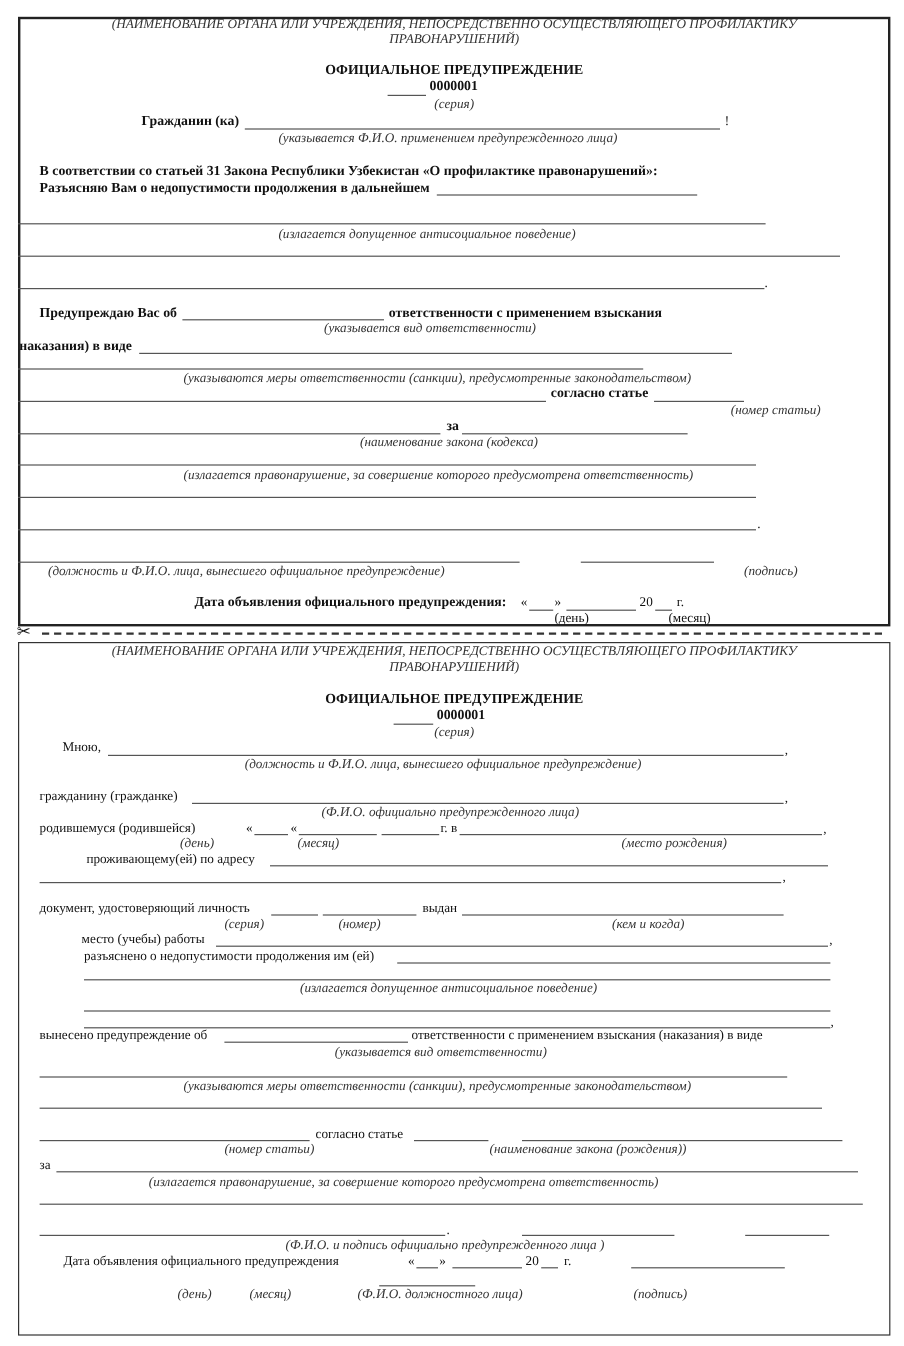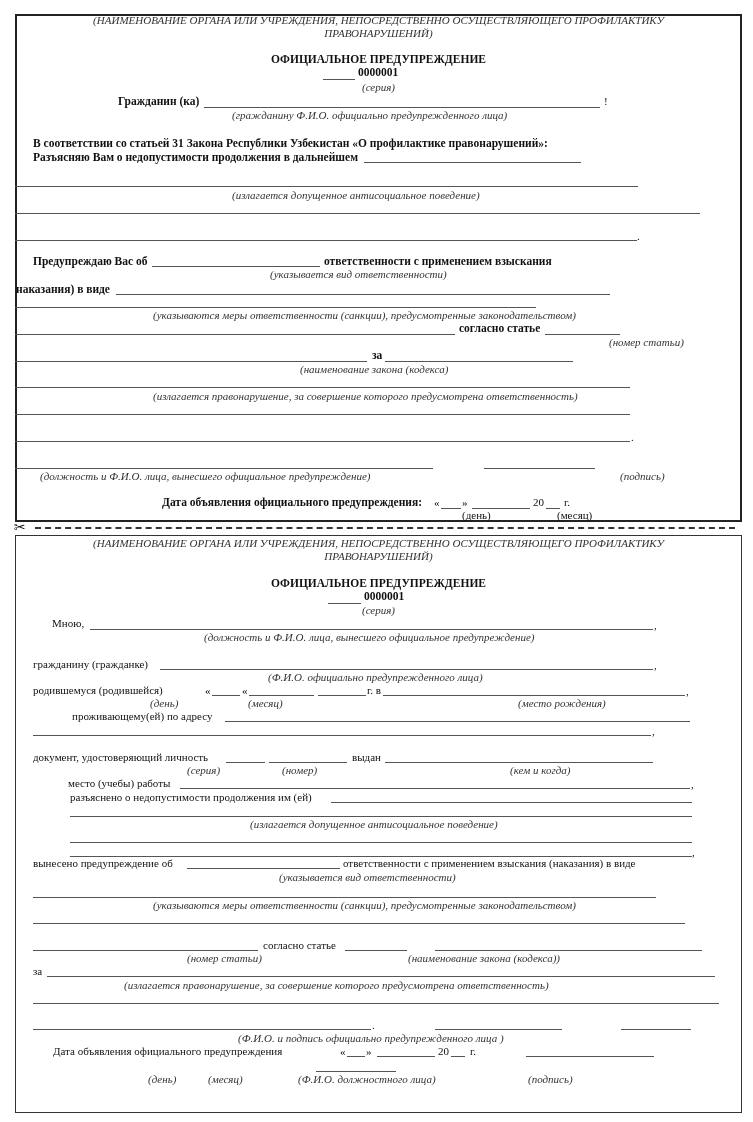--- a/index.html
+++ b/index.html
@@ -26,21 +26,21 @@
 <div class="t it c" style="left:15px; width:727px; top:28px;">ПРАВОНАРУШЕНИЙ)</div>
 
 <div class="t b c" style="left:15px; width:727px; top:54px;">ОФИЦИАЛЬНОЕ ПРЕДУПРЕЖДЕНИЕ</div>
 <div class="ln" style="left:323px; width:32px; top:79px;"></div>
 <div class="t b" style="left:358px; top:67px;">0000001</div>
 <div class="t it c" style="left:15px; width:727px; top:82px;">(серия)</div>
 
 <div class="t b" style="left:118px; top:96px;">Гражданин (ка)</div>
 <div class="ln" style="left:204px; width:396px; top:107px;"></div>
 <div class="t n" style="left:604px; top:96px;">!</div>
-<div class="t it" style="left:232px; top:110px;">(гражданину Ф.И.О. официально предупрежденного лица)</div>
+<div class="t it" style="left:232px; top:110px;">(указывается Ф.И.О. применением предупрежденного лица)</div>
 
 <div class="t b" style="left:33px; top:138px;text-align:center;">В соответствии со статьей 31 Закона Республики Узбекистан «О профилактике правонарушений»:</div>
 <div class="t b" style="left:33px; top:152px;text-align:center;">Разъясняю Вам о недопустимости продолжения в дальнейшем</div>
 <div class="ln" style="left:364px; width:217px; top:162px;"></div>
 
 <div class="ln" style="left:15px; width:623px; top:186px;"></div>
 <div class="t it" style="left:232px; top:190px;">(излагается допущенное антисоциальное поведение)</div>
 <div class="ln" style="left:15px; width:685px; top:213px;"></div>
 <div class="ln" style="left:15px; width:622px; top:240px;"></div>
 <div class="t n" style="left:637px; top:231px;">.</div>
@@ -156,21 +156,21 @@
 
 <div class="ln" style="left:33px; width:623px; top:897px;"></div>
 <div class="t it" style="left:153px; top:900px;">(указываются меры ответственности (санкции), предусмотренные законодательством)</div>
 <div class="ln" style="left:33px; width:652px; top:923px;"></div>
 
 <div class="ln" style="left:33px; width:225px; top:950px;"></div>
 <div class="t n" style="left:263px; top:940px;">согласно статье</div>
 <div class="ln" style="left:345px; width:62px; top:950px;"></div>
 <div class="ln" style="left:435px; width:267px; top:950px;"></div>
 <div class="t it" style="left:187px; top:953px;">(номер статьи)</div>
-<div class="t it" style="left:408px; top:953px;">(наименование закона (кодекса))</div>
+<div class="t it" style="left:408px; top:953px;">(наименование закона (рождения))</div>
 
 <div class="t n" style="left:33px; top:966px;">за</div>
 <div class="ln" style="left:47px; width:668px; top:976px;"></div>
 <div class="t it" style="left:124px; top:980px;">(излагается правонарушение, за совершение которого предусмотрена ответственность)</div>
 <div class="ln" style="left:33px; width:686px; top:1003px;"></div>
 
 <div class="ln" style="left:33px; width:338px; top:1029px;"></div>
 <div class="t n" style="left:372px; top:1020px;">.</div>
 <div class="ln" style="left:435px; width:127px; top:1029px;"></div>
 <div class="ln" style="left:621px; width:70px; top:1029px;"></div>

